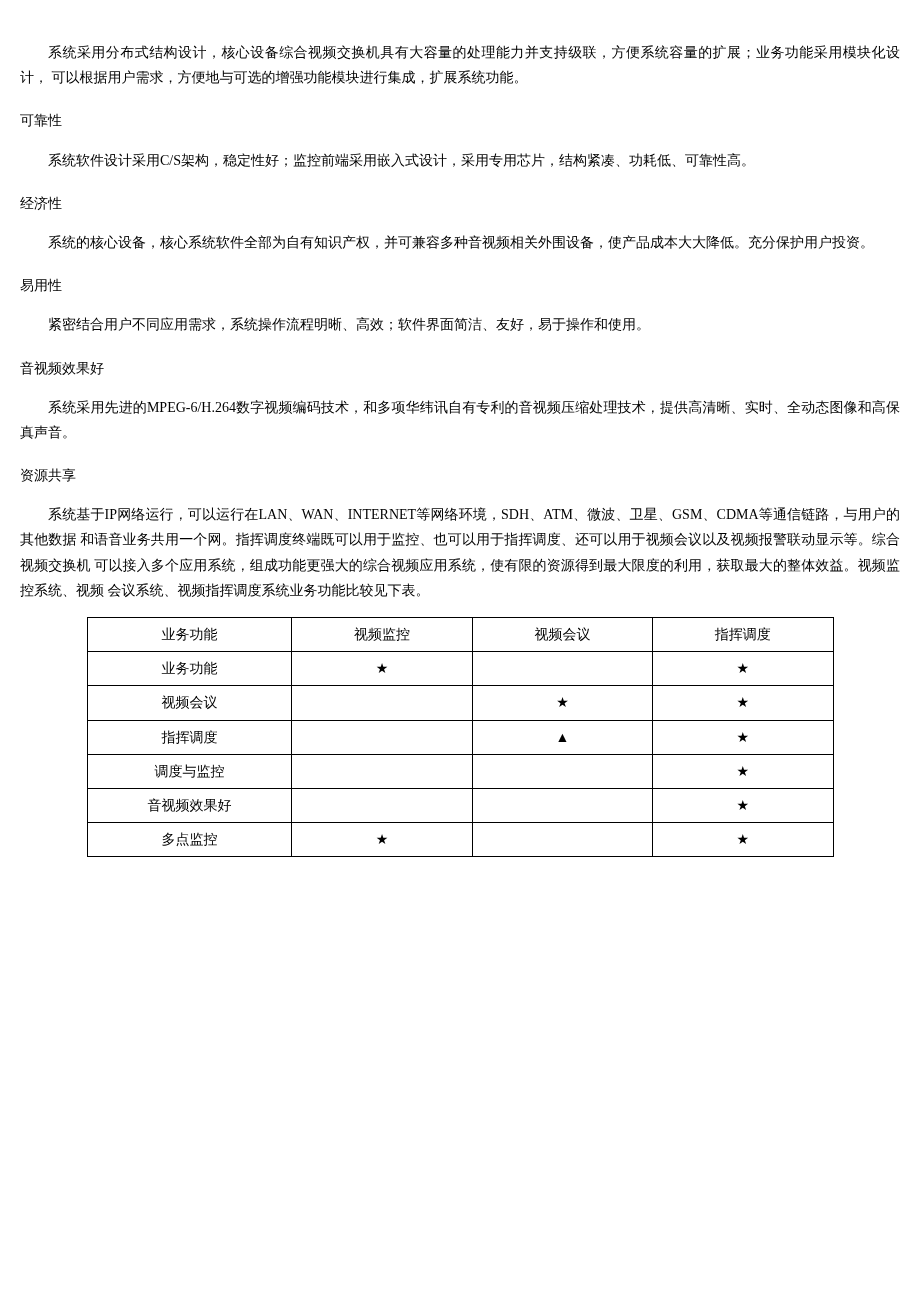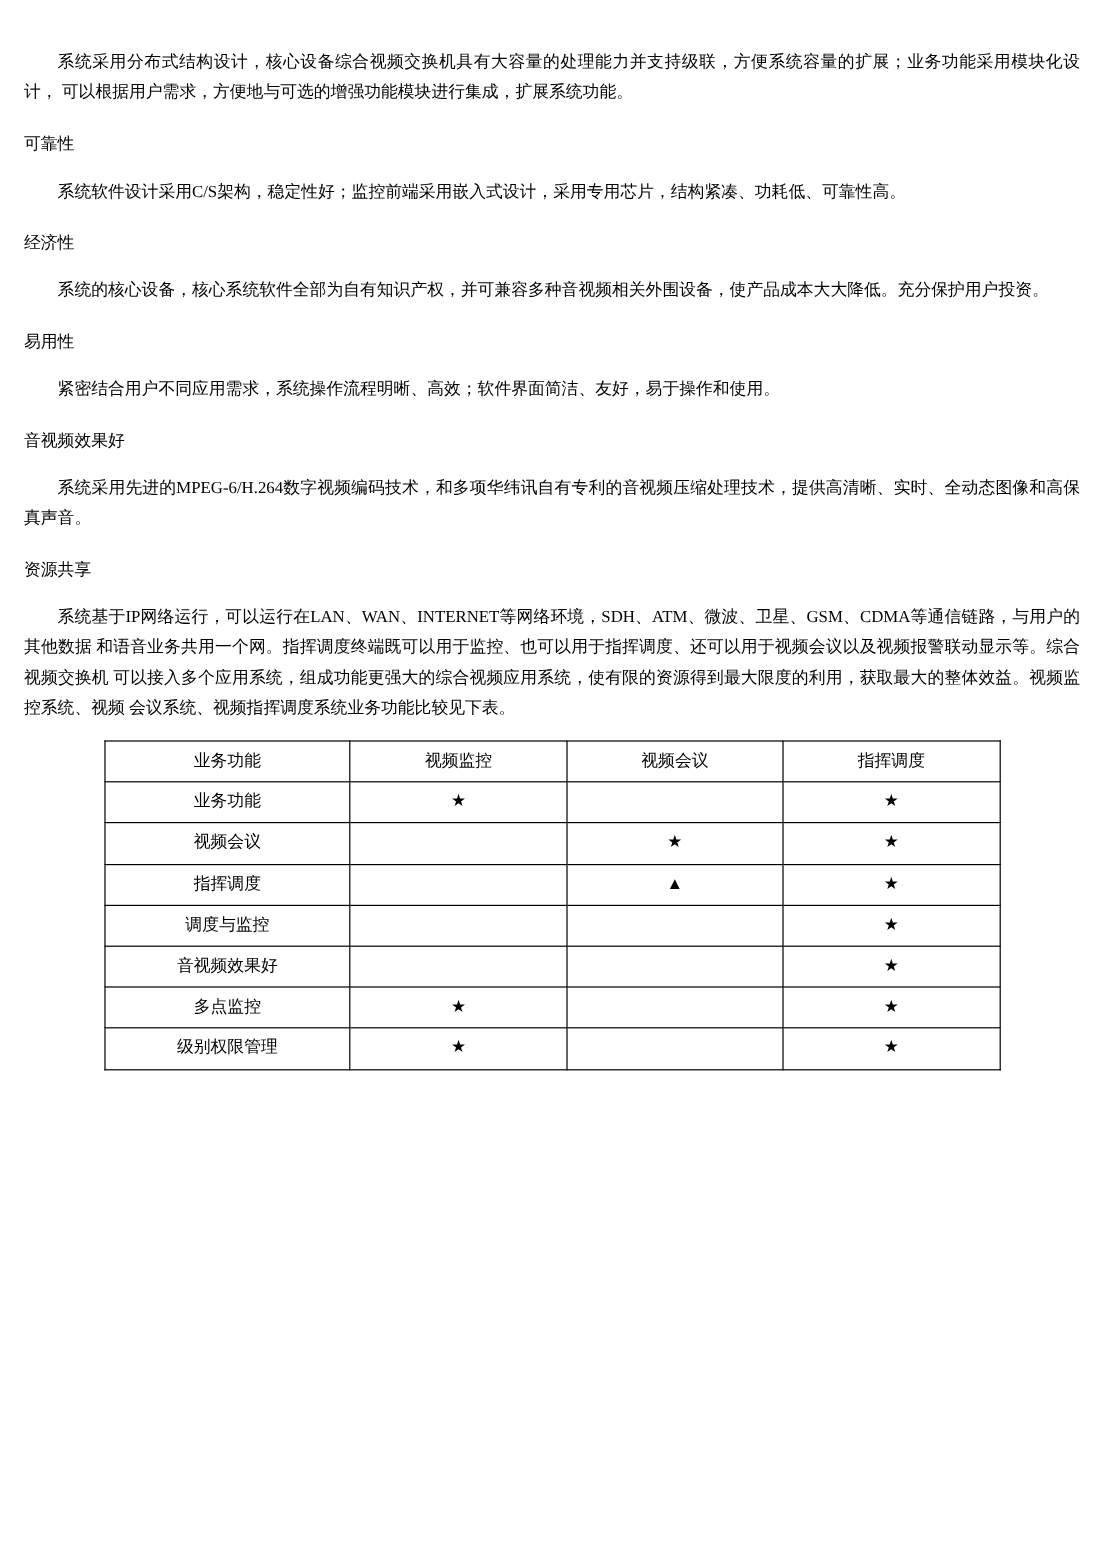--- a/index.html
+++ b/index.html
@@ -101,20 +101,14 @@
       <td></td>
       <td></td>
       <td>★</td>
     </tr>
     <tr>
       <td>多点监控</td>
       <td>★</td>
       <td></td>
       <td>★</td>
     </tr>
-    <tr>
-      <td>级别权限管理</td>
-      <td>★</td>
-      <td></td>
-      <td>★</td>
-    </tr>
   </tbody>
 </table>
 
 </body></html>

